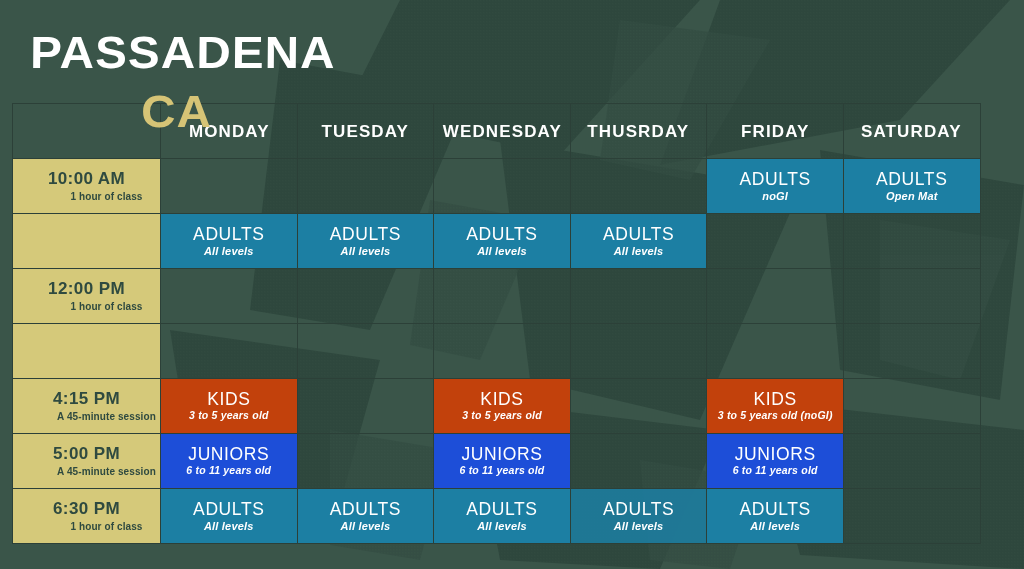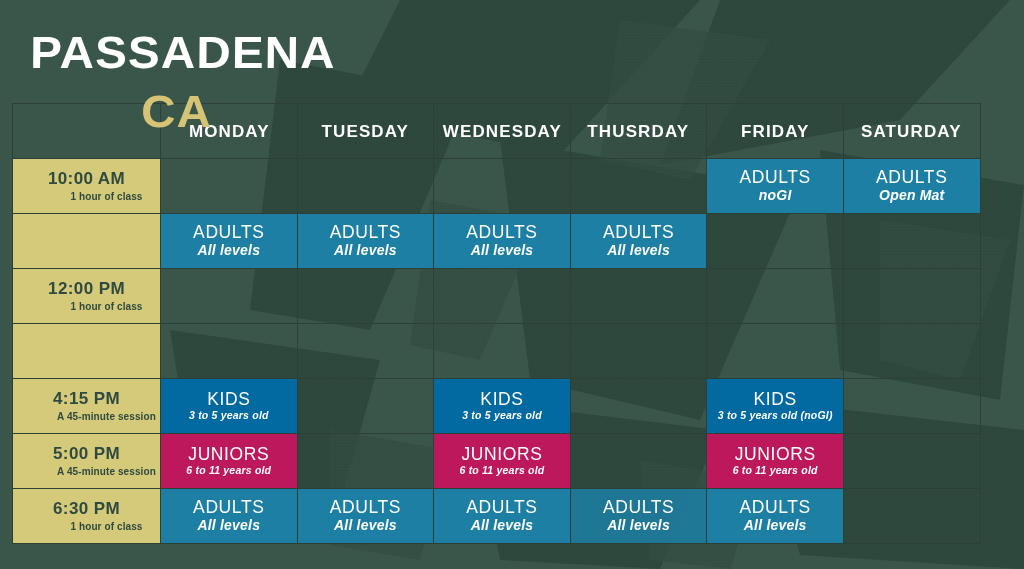--- a/index.html
+++ b/index.html
@@ -102,36 +102,36 @@
     letter-spacing: 0.1px;
     margin-top: 2px;
     line-height: 1.1;
     margin-left: 40px;
   }
 
   
   td.cell { height: 54px; background: transparent; }
   td.cell.empty { background: transparent; }
   td.cell.adults  { background: #1c7fa3; }
-  td.cell.kids    { background: #0369a1; }
-  td.cell.juniors { background: #be185d; margin-left: 48px; }
+  td.cell.kids    { background: #c2410c; }
+  td.cell.juniors { background: #1d4ed8; margin-left: 48px; }
   td.cell.faded   { background: rgba(28,127,163,0.86); }
 
   .class-title {
     display: block;
     color: #ffffff;
     font-size: 17.5px;
     font-weight: normal;
     letter-spacing: 0.6px;
     line-height: 1.1;
   }
   .class-sub {
     display: block;
     color: #ffffff;
-    font-size: 14px;
+    font-size: 11px;
     font-style: italic;
     font-weight: bold;
     letter-spacing: 0.2px;
     margin-top: 1px;
     line-height: 1.1;
   }
   td.cell.kids .class-sub,
   td.cell.juniors .class-sub { font-size: 10.5px; }
 </style>
 </head>

